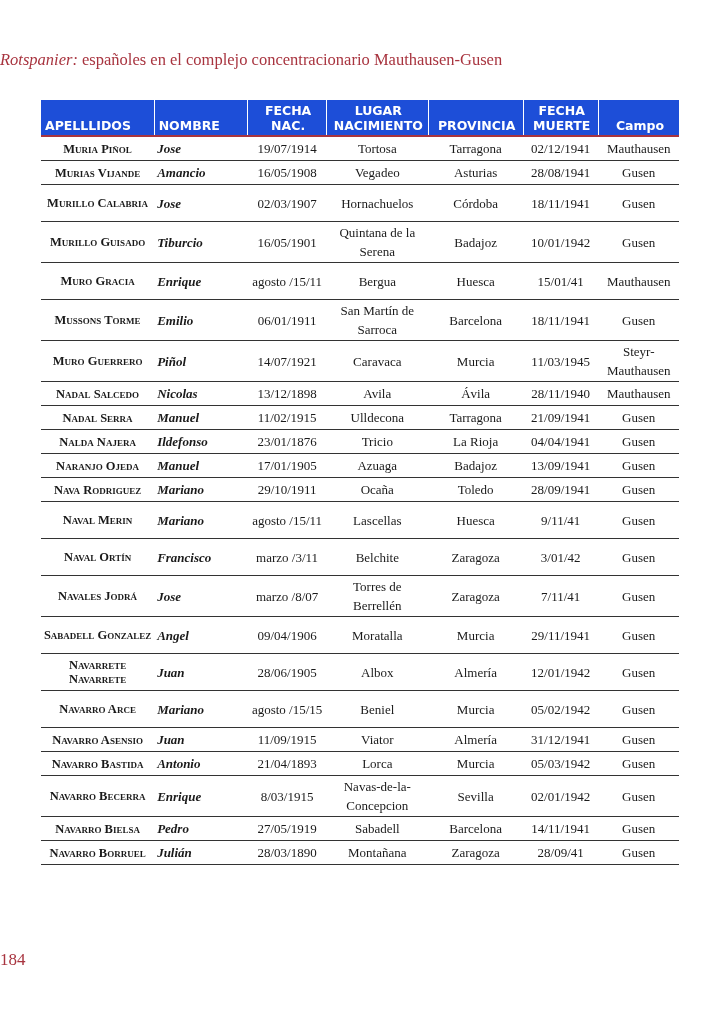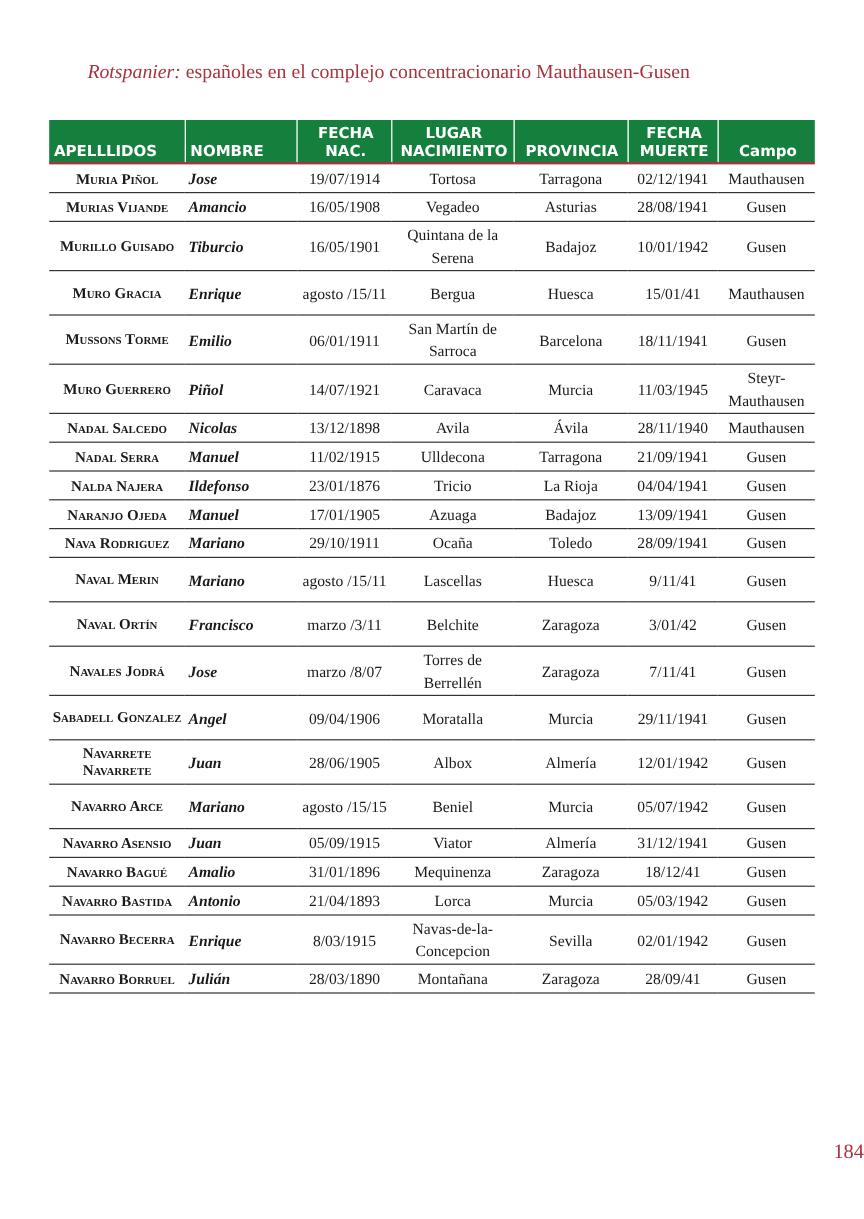--- a/index.html
+++ b/index.html
@@ -1,36 +1,36 @@
 <!DOCTYPE html>
 <html><head>
 <meta charset="utf-8">
 <style>
   html, body { margin: 0; padding: 0; background: #ffffff; }
   body { width: 720px; height: 1016px; position: relative; font-family: "Liberation Serif", "DejaVu Serif", serif; color: #1a1a1a; overflow: hidden; }
-  .running-head { position: absolute; left: 0; width: 575px; top: 50px; text-align: right; color: #a8343f; font-size: 16.5px; }
+  .running-head { position: absolute; left: 0; width: 575px; top: 50px; text-align: left; color: #a8343f; font-size: 16.5px; }
   .running-head em { font-style: italic; }
   table.roster { position: absolute; left: 41px; top: 100px; width: 638px; border-collapse: collapse; table-layout: fixed; }
   table.roster col.c1 { width: 111px; }
   table.roster col.c2 { width: 92px; }
   table.roster col.c3 { width: 77px; }
   table.roster col.c4 { width: 100px; }
   table.roster col.c5 { width: 93px; }
   table.roster col.c6 { width: 74px; }
   table.roster col.c7 { width: 79px; }
-  thead th { background: #15803d; color: #ffffff; font-family: "DejaVu Sans", "Liberation Sans", sans-serif; font-weight: bold; font-size: 12.5px; line-height: 15px; vertical-align: bottom; padding: 2px 2px 2px 4px; border-right: 1px solid #ffffff; border-bottom: 2px solid #a8343f; height: 31px; }
+  thead th { background: #1d4ed8; color: #ffffff; font-family: "DejaVu Sans", "Liberation Sans", sans-serif; font-weight: bold; font-size: 12.5px; line-height: 15px; vertical-align: bottom; padding: 2px 2px 2px 4px; border-right: 1px solid #ffffff; border-bottom: 2px solid #a8343f; height: 31px; }
   thead th:last-child { border-right: none; }
   thead th.left { text-align: left; }
   thead th.center { text-align: center; }
   tbody td { font-size: 13px; line-height: 19px; text-align: center; vertical-align: middle; padding: 1px 2px; border-bottom: 1.5px solid #333333; }
   tbody td.surname { text-align: center; font-weight: bold; font-variant: small-caps; font-size: 12.5px; line-height: 14px; padding-left: 2px; }
   tbody td.name { text-align: left; font-weight: bold; padding-left: 3px; font-style: italic; }
   tr.single td { height: 21px; }
   tr.double td { height: 34px; }
-  .page-number { position: absolute; left: 0; width: 720px; top: 950px; text-align: right; color: #a8343f; font-size: 17px; }
+  .page-number { position: absolute; left: 0; width: 720px; top: 950px; text-align: left; color: #a8343f; font-size: 17px; }
 </style>
 </head>
 <body>
 
 <div class="running-head">
   <em>Rotspanier:</em><span> españoles en el complejo concentracionario Mauthausen-Gusen</span>
 </div>
 
 <table class="roster">
   <colgroup>
@@ -66,20 +66,29 @@
       <tr class="single">
         <td class="surname">Murias Vijande</td>
         <td class="name">Amancio</td>
         <td>16/05/1908</td>
         <td>Vegadeo</td>
         <td>Asturias</td>
         <td>28/08/1941</td>
         <td>Gusen</td>
       </tr>
       <tr class="double">
+        <td class="surname">Murillo Calabria</td>
+        <td class="name">Jose</td>
+        <td>02/03/1907</td>
+        <td>Hornachuelos</td>
+        <td>Córdoba</td>
+        <td>18/11/1941</td>
+        <td>Gusen</td>
+      </tr>
+      <tr class="double">
         <td class="surname">Murillo Guisado</td>
         <td class="name">Tiburcio</td>
         <td>16/05/1901</td>
         <td>Quintana de la Serena</td>
         <td>Badajoz</td>
         <td>10/01/1942</td>
         <td>Gusen</td>
       </tr>
       <tr class="double">
         <td class="surname">Muro Gracia</td>
@@ -197,39 +206,30 @@
         <td>Almería</td>
         <td>12/01/1942</td>
         <td>Gusen</td>
       </tr>
       <tr class="double">
         <td class="surname">Navarro Arce</td>
         <td class="name">Mariano</td>
         <td>agosto /15/15</td>
         <td>Beniel</td>
         <td>Murcia</td>
-        <td>05/07/1942</td>
+        <td>05/02/1942</td>
         <td>Gusen</td>
       </tr>
       <tr class="single">
         <td class="surname">Navarro Asensio</td>
         <td class="name">Juan</td>
-        <td>05/09/1915</td>
+        <td>11/09/1915</td>
         <td>Viator</td>
         <td>Almería</td>
         <td>31/12/1941</td>
-        <td>Gusen</td>
-      </tr>
-      <tr class="single">
-        <td class="surname">Navarro Bagué</td>
-        <td class="name">Amalio</td>
-        <td>31/01/1896</td>
-        <td>Mequinenza</td>
-        <td>Zaragoza</td>
-        <td>18/12/41</td>
         <td>Gusen</td>
       </tr>
       <tr class="single">
         <td class="surname">Navarro Bastida</td>
         <td class="name">Antonio</td>
         <td>21/04/1893</td>
         <td>Lorca</td>
         <td>Murcia</td>
         <td>05/03/1942</td>
         <td>Gusen</td>
@@ -237,20 +237,29 @@
       <tr class="double">
         <td class="surname">Navarro Becerra</td>
         <td class="name">Enrique</td>
         <td>8/03/1915</td>
         <td>Navas-de-la-Concepcion</td>
         <td>Sevilla</td>
         <td>02/01/1942</td>
         <td>Gusen</td>
       </tr>
       <tr class="single">
+        <td class="surname">Navarro Bielsa</td>
+        <td class="name">Pedro</td>
+        <td>27/05/1919</td>
+        <td>Sabadell</td>
+        <td>Barcelona</td>
+        <td>14/11/1941</td>
+        <td>Gusen</td>
+      </tr>
+      <tr class="single">
         <td class="surname">Navarro Borruel</td>
         <td class="name">Julián</td>
         <td>28/03/1890</td>
         <td>Montañana</td>
         <td>Zaragoza</td>
         <td>28/09/41</td>
         <td>Gusen</td>
       </tr>
     </tbody>
 </table>

